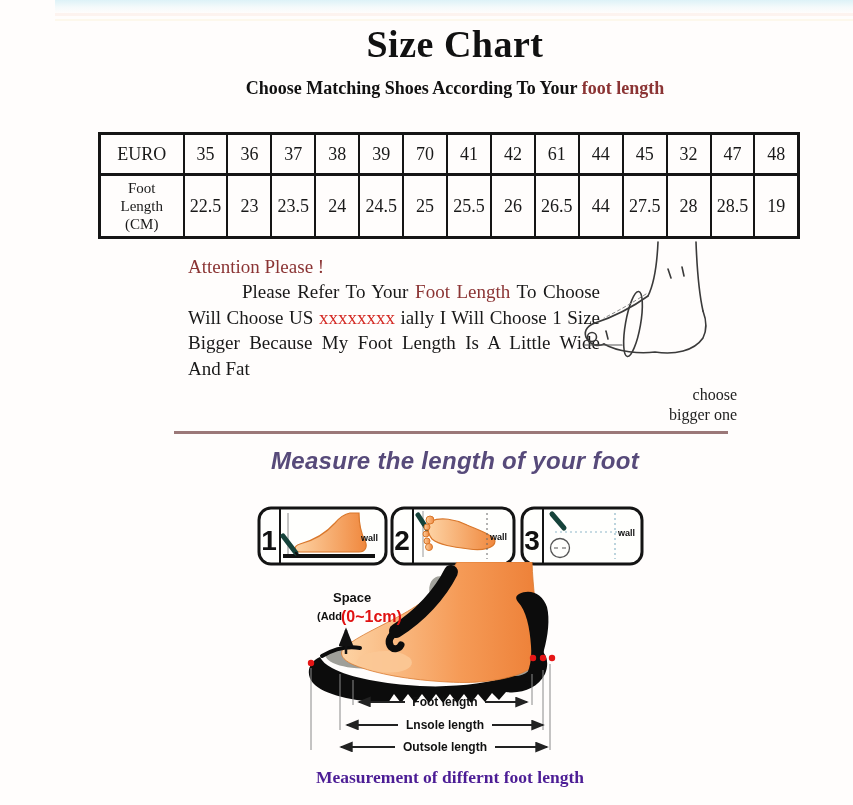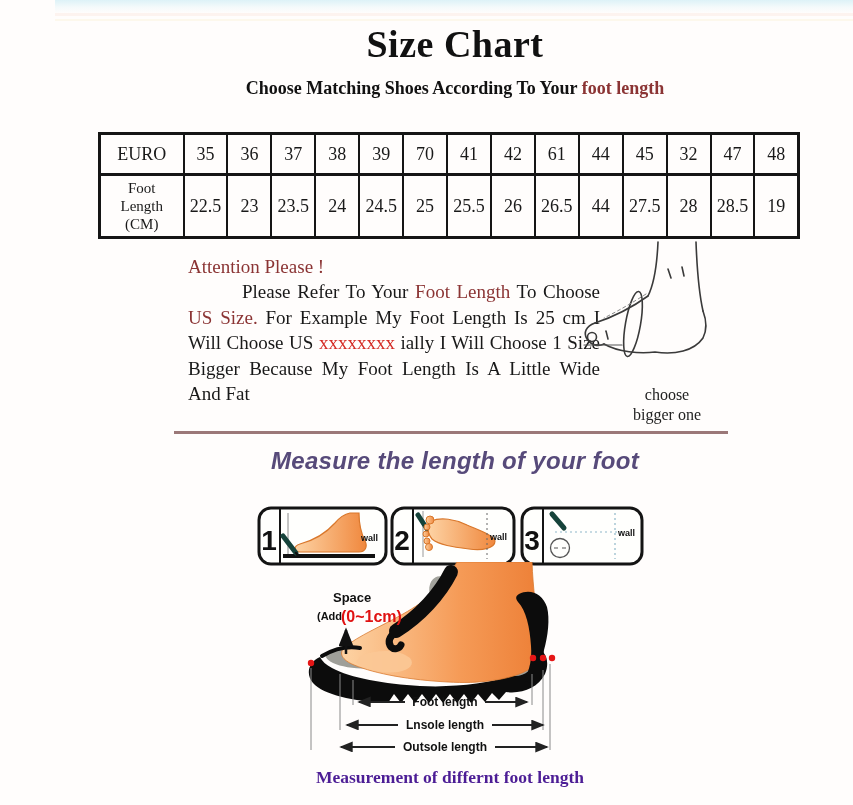--- a/index.html
+++ b/index.html
@@ -27,21 +27,21 @@
   table.size tr.row2 td{height:60px;margin-top:47px;}
   td.label-cell{font-size:18px;}
   td.label-cell .sub{font-size:15px;line-height:1.22;}
   col.c0{width:84px;}
 
   #attention{left:188px;top:254px;width:412px;font-size:19px;line-height:25.4px;}
   #attention .just{text-align:justify;text-align-last:justify;}
   .indent{display:inline-block;width:54px;}
 
   #foot-sketch{left:582px;top:241px;}
-  #choose-bigger{left:597px;top:385px;width:140px;text-align:center;
+  #choose-bigger{left:597px;top:385px;width:140px;text-align:right;
      font-size:16px;line-height:19.5px;color:#222;}
 
   #rule{left:174px;top:431px;width:554px;height:2.5px;background:#9b7878;}
 
   #measure-heading{top:447px;font-family:"Liberation Sans",sans-serif;
      font-style:italic;font-weight:bold;font-size:24px;color:#574a7a;letter-spacing:.3px;}
 
   #steps-svg{left:255px;top:505px;}
   #diagram-svg{left:300px;top:562px;}
   #bottom-caption{top:767px;font-size:17.5px;font-weight:bold;color:#4c1d95;}
@@ -109,21 +109,20 @@
       <td>28.5</td>
       <td>19</td>
     </tr>
   </tbody>
     </table>
 </div>
 
 <div class="abs" id="attention">
   <div class="maroon">Attention Please !</div>
   <div class="just"><span class="indent"></span><span>Please Refer To Your </span><span class="maroon">Foot Length</span><span> To Choose</span></div>
-  <div class="just"><span class="maroon">US Size.</span><span> For Example My Foot Length Is 25 cm I</span></div>
   <div class="just"><span>Will Choose US </span><span class="redx">xxxxxxxx</span><span> ially I Will Choose 1 Size</span></div>
   <div class="just">Bigger Because My Foot Length Is A Little Wide</div>
   <div>And Fat</div>
 </div>
 
 <svg class="abs" id="foot-sketch" width="148" height="130" viewBox="0 0 148 130">
   <g fill="none" stroke="#3a3a3a" stroke-width="1.6" stroke-linecap="round">
     <path d="M76,1 C75,24 72,43 66,55"></path>
     <path d="M114,1 C115,28 117,52 121,70"></path>
     <path d="M66,55 C48,68 28,77 13,82"></path>

